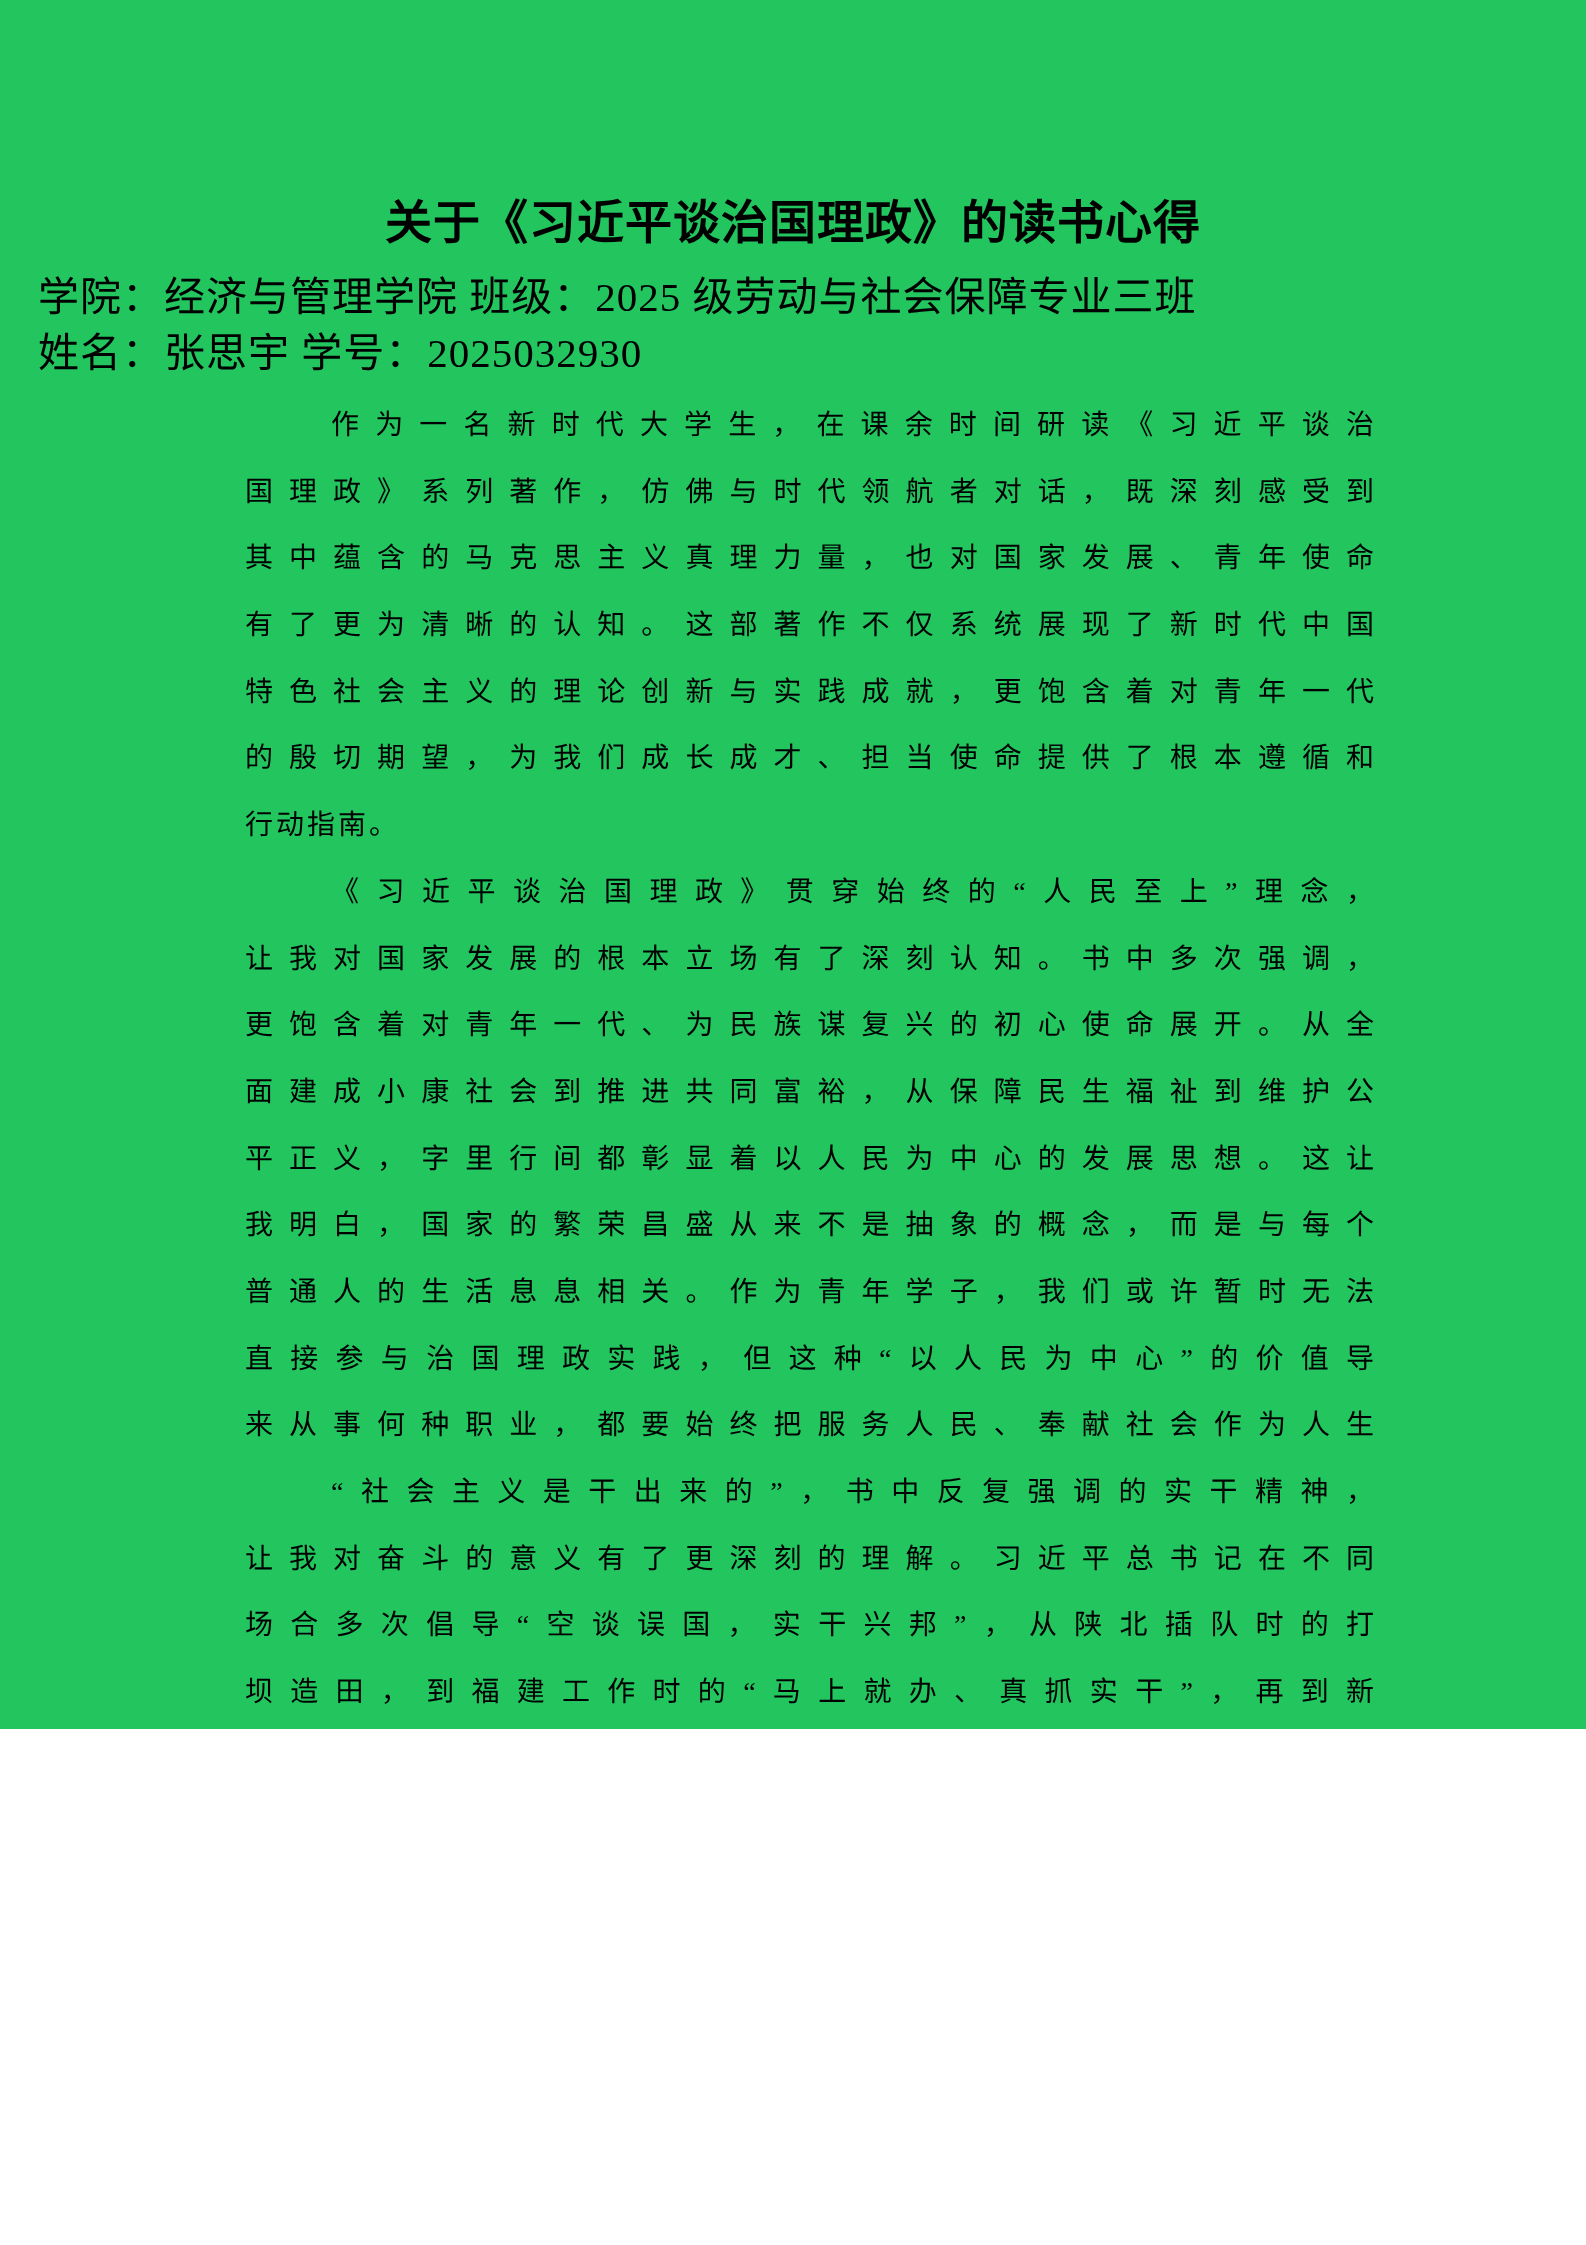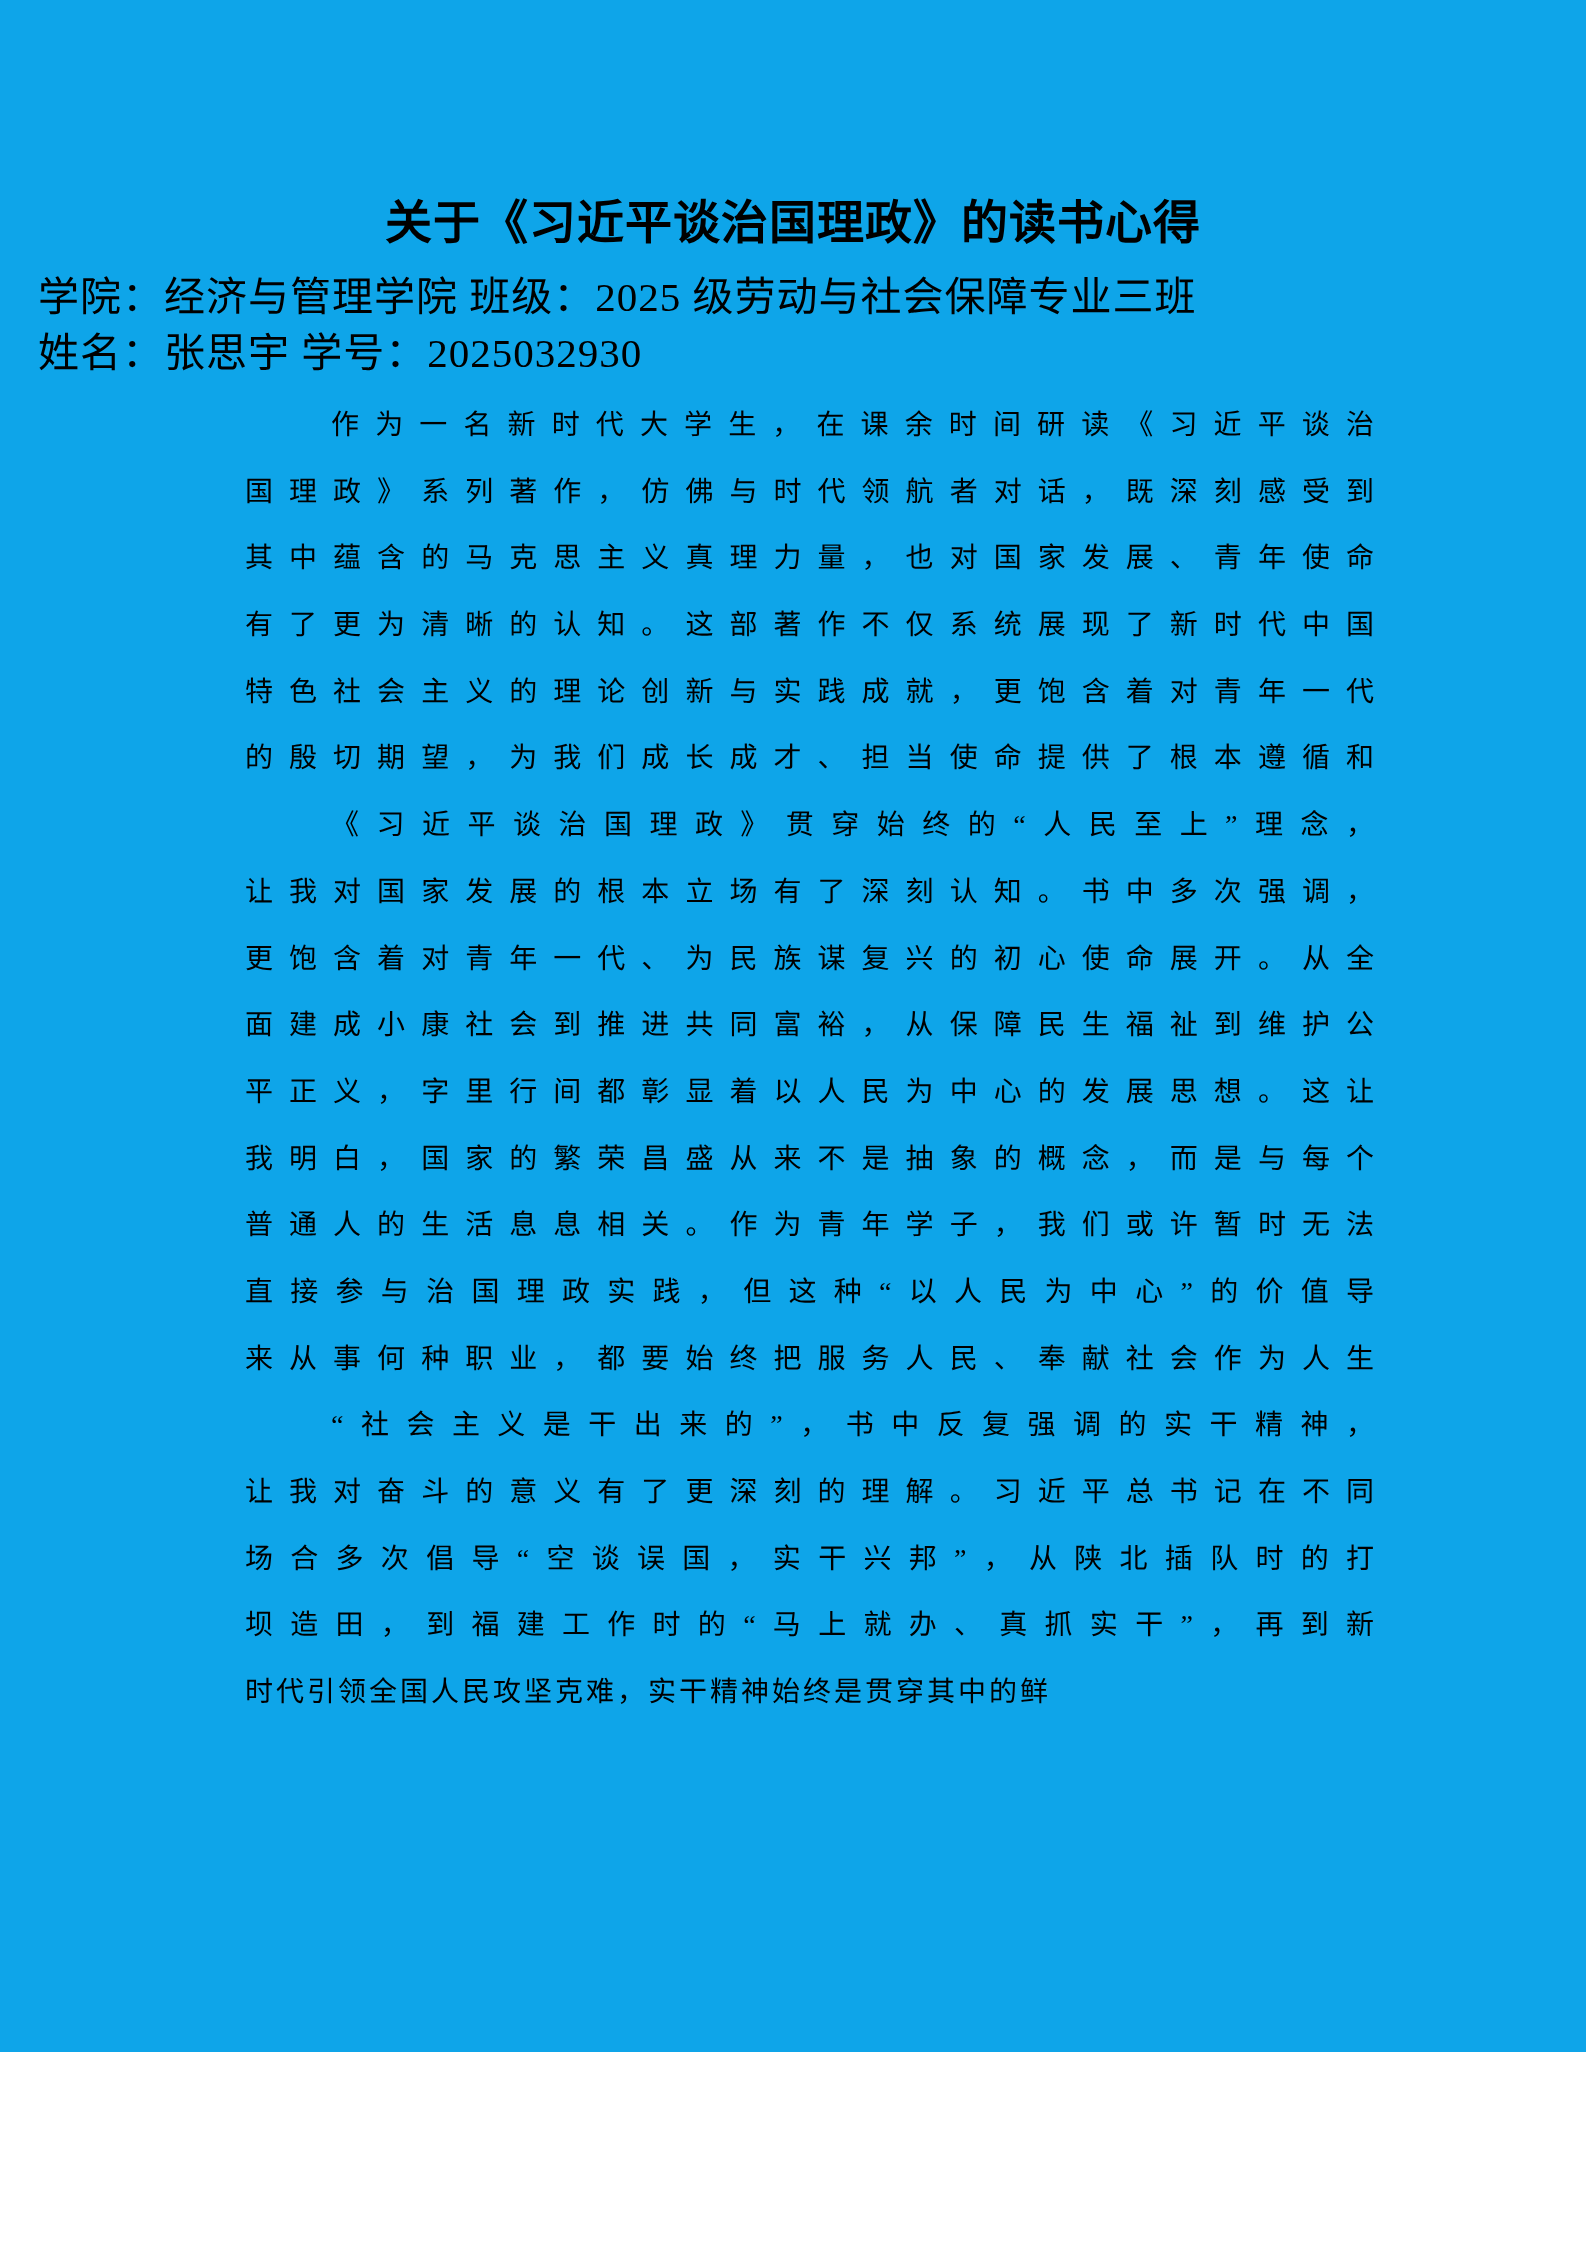--- a/index.html
+++ b/index.html
@@ -4,22 +4,22 @@
 <title>读书心得</title>
 <style>
   html, body {
     margin: 0;
     padding: 0;
     background: #ffffff;
   }
   .page {
     position: relative;
     width: 1586px;
-    height: 2052px;
-    background: #0ea5e9;
+    height: 1729px;
+    background: #22c55e;
     color: #000000;
     font-family: "Liberation Serif", "DejaVu Serif", serif;
     overflow: hidden;
   }
   .doc-title {
     position: absolute;
     top: 192px;
     left: 0;
     width: 100%;
     text-align: center;
@@ -75,20 +75,21 @@
 
   <div class="meta-line line2">姓名：张思宇 学号：2025032930</div>
 
   <div class="essay-body">
       <div class="body-line first">作为一名新时代大学生，在课余时间研读《习近平谈治</div>
       <div class="body-line">国理政》系列著作，仿佛与时代领航者对话，既深刻感受到</div>
       <div class="body-line">其中蕴含的马克思主义真理力量，也对国家发展、青年使命</div>
       <div class="body-line">有了更为清晰的认知。这部著作不仅系统展现了新时代中国</div>
       <div class="body-line">特色社会主义的理论创新与实践成就，更饱含着对青年一代</div>
       <div class="body-line">的殷切期望，为我们成长成才、担当使命提供了根本遵循和</div>
+      <div class="body-line last">行动指南。</div>
       <div class="body-line first">《习近平谈治国理政》贯穿始终的“人民至上”理念，</div>
       <div class="body-line">让我对国家发展的根本立场有了深刻认知。书中多次强调，</div>
       <div class="body-line">更饱含着对青年一代、为民族谋复兴的初心使命展开。从全</div>
       <div class="body-line">面建成小康社会到推进共同富裕，从保障民生福祉到维护公</div>
       <div class="body-line">平正义，字里行间都彰显着以人民为中心的发展思想。这让</div>
       <div class="body-line">我明白，国家的繁荣昌盛从来不是抽象的概念，而是与每个</div>
       <div class="body-line">普通人的生活息息相关。作为青年学子，我们或许暂时无法</div>
       <div class="body-line">直接参与治国理政实践，但这种“以人民为中心”的价值导</div>
       <div class="body-line">来从事何种职业，都要始终把服务人民、奉献社会作为人生</div>
       <div class="body-line first">“社会主义是干出来的”，书中反复强调的实干精神，</div>

